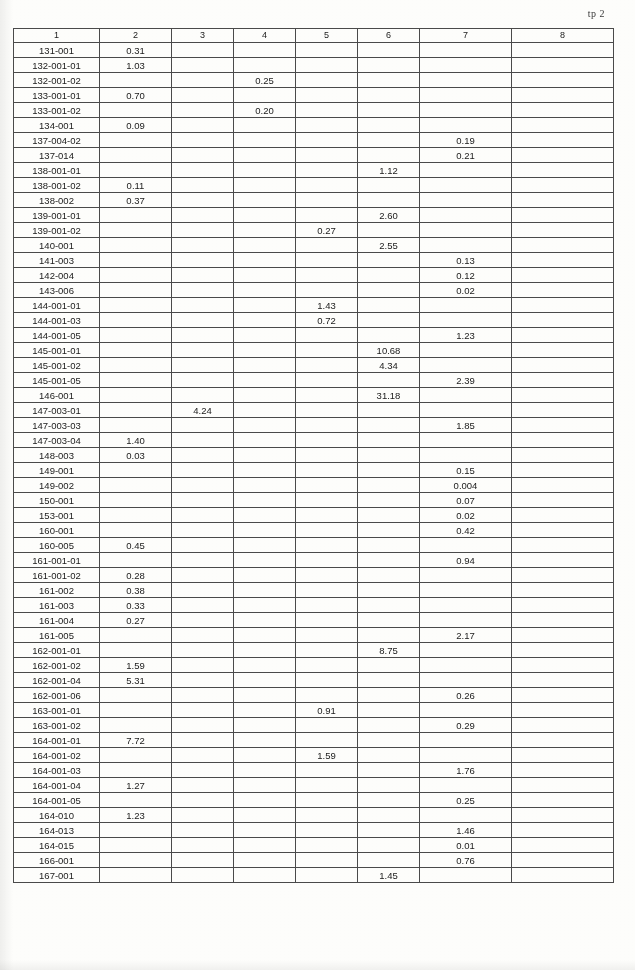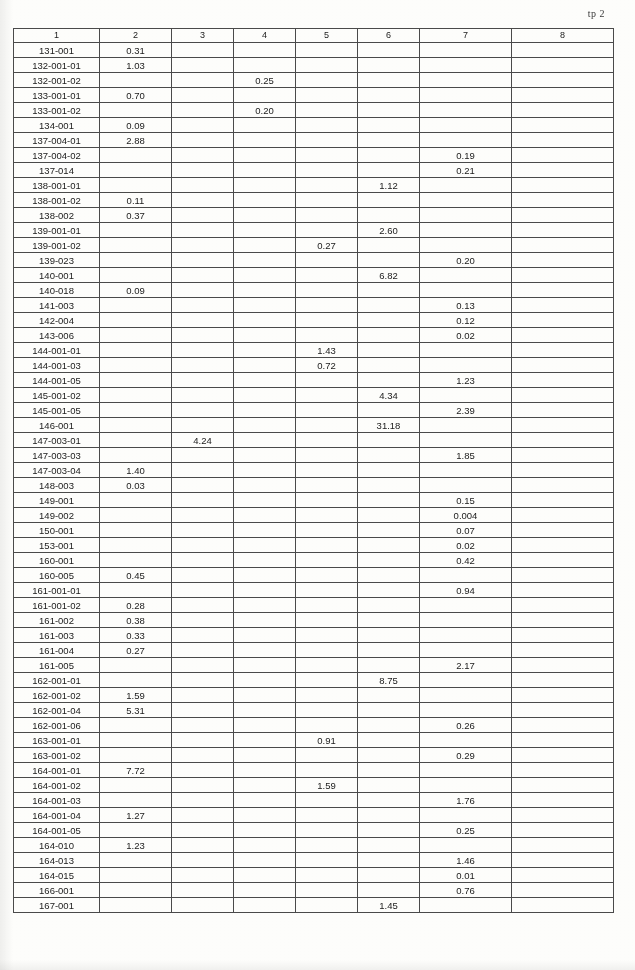--- a/index.html
+++ b/index.html
@@ -176,30 +176,20 @@
             <td>134-001</td>
             <td>0.09</td>
             <td></td>
             <td></td>
             <td></td>
             <td></td>
             <td></td>
             <td></td>
           </tr>
           <tr>
-            <td>137-004-01</td>
-            <td>2.88</td>
-            <td></td>
-            <td></td>
-            <td></td>
-            <td></td>
-            <td></td>
-            <td></td>
-          </tr>
-          <tr>
             <td>137-004-02</td>
             <td></td>
             <td></td>
             <td></td>
             <td></td>
             <td></td>
             <td>0.19</td>
             <td></td>
           </tr>
           <tr>
@@ -256,46 +246,26 @@
             <td>139-001-02</td>
             <td></td>
             <td></td>
             <td></td>
             <td>0.27</td>
             <td></td>
             <td></td>
             <td></td>
           </tr>
           <tr>
-            <td>139-023</td>
-            <td></td>
-            <td></td>
-            <td></td>
-            <td></td>
-            <td></td>
-            <td>0.20</td>
-            <td></td>
-          </tr>
-          <tr>
             <td>140-001</td>
             <td></td>
             <td></td>
             <td></td>
             <td></td>
-            <td>6.82</td>
-            <td></td>
-            <td></td>
-          </tr>
-          <tr>
-            <td>140-018</td>
-            <td>0.09</td>
-            <td></td>
-            <td></td>
-            <td></td>
-            <td></td>
+            <td>2.55</td>
             <td></td>
             <td></td>
           </tr>
           <tr>
             <td>141-003</td>
             <td></td>
             <td></td>
             <td></td>
             <td></td>
             <td></td>
@@ -343,20 +313,30 @@
             <td></td>
           </tr>
           <tr>
             <td>144-001-05</td>
             <td></td>
             <td></td>
             <td></td>
             <td></td>
             <td></td>
             <td>1.23</td>
+            <td></td>
+          </tr>
+          <tr>
+            <td>145-001-01</td>
+            <td></td>
+            <td></td>
+            <td></td>
+            <td></td>
+            <td>10.68</td>
+            <td></td>
             <td></td>
           </tr>
           <tr>
             <td>145-001-02</td>
             <td></td>
             <td></td>
             <td></td>
             <td></td>
             <td>4.34</td>
             <td></td>

